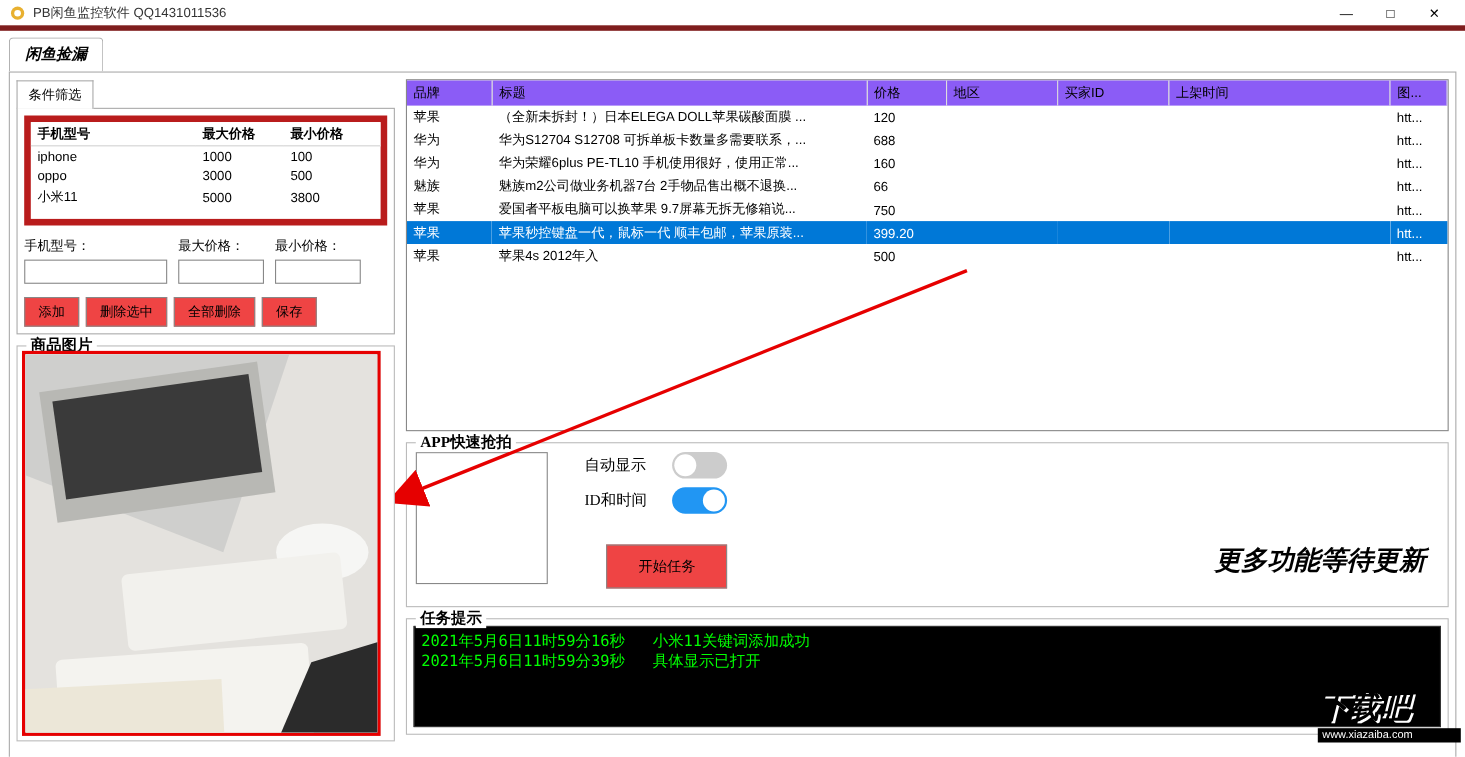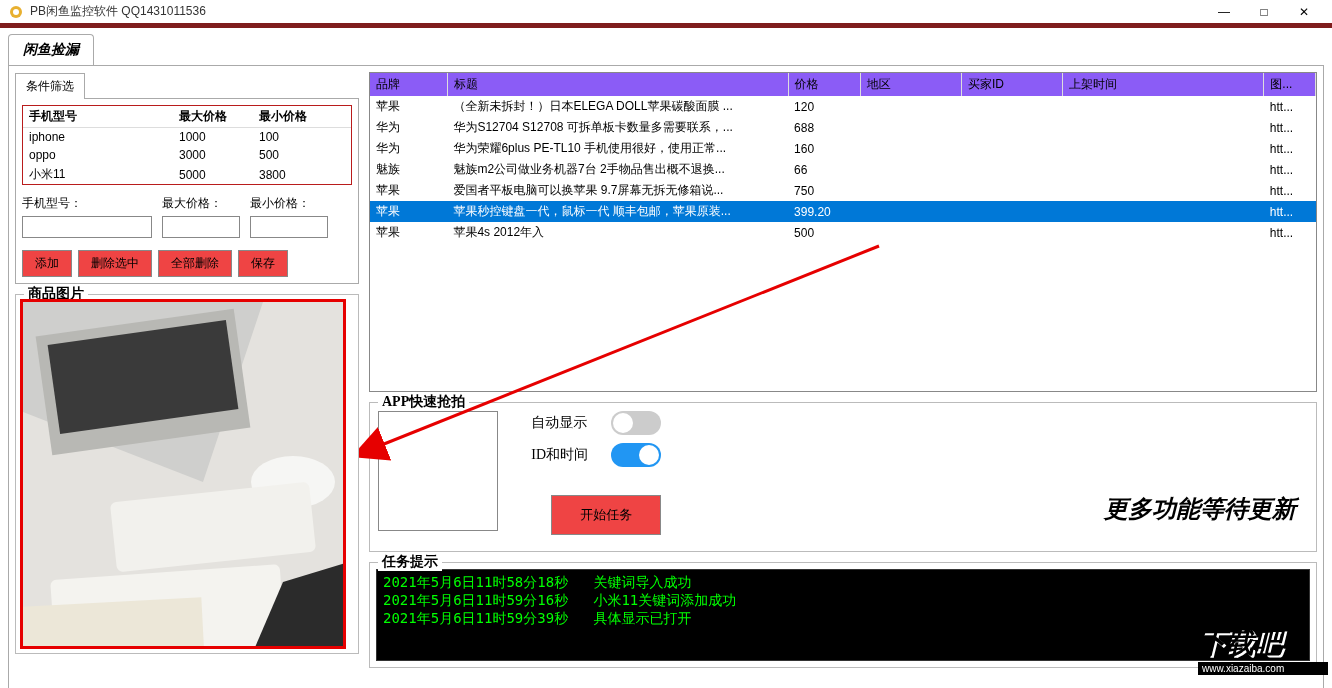--- a/index.html
+++ b/index.html
@@ -16,21 +16,21 @@
 
 .left-panel { position: absolute; left: 6px; top: 6px; width: 344px; }
 .right-panel { position: absolute; left: 360px; right: 6px; top: 6px; bottom: 6px; }
 
 .fieldset { border: 1px solid #bbb; padding: 8px; margin-bottom: 8px; position: relative; }
 .fieldset-legend { position: absolute; top: -10px; left: 8px; background: #fff; padding: 0 4px; font-size: 14px; font-weight: bold; font-family: KaiTi, SimSun, serif; }
 
 .sub-tab { display: inline-block; padding: 4px 10px; border: 1px solid #aaa; border-bottom: none; background: #fff; font-size: 12px; position: relative; top: 1px; z-index: 2; }
 .sub-tab-body { border: 1px solid #aaa; padding: 6px; }
 
-.filter-table-wrap { border: 1px solid #b91c1c; height: 80px; overflow: auto; background: #fff; }
+.filter-table-wrap { border: 6px solid #b91c1c; height: 100px; overflow: auto; background: #fff; }
 table.filter-table { width: 100%; border-collapse: collapse; font-size: 12px; }
 table.filter-table th { text-align: left; padding: 2px 6px; background: #fff; border-bottom: 1px solid #ddd; }
 table.filter-table td { padding: 2px 6px; }
 
 .input-row { display: flex; gap: 10px; margin-top: 10px; }
 .input-col { display: flex; flex-direction: column; }
 .input-col label { font-size: 12px; margin-bottom: 4px; }
 .input-col input { width: 78px; height: 22px; border: 1px solid #888; padding: 0 4px; font-size: 12px; }
 .input-col.wide input { width: 130px; }
 
@@ -290,21 +290,20 @@
         <div style="margin-top:28px; margin-left:20px;">
           <button class="btn big">开始任务</button>
         </div>
       </div>
       <div class="more-text">更多功能等待更新</div>
     </div>
 
     <div class="fieldset" style="margin-top:10px; padding:6px;">
       <div class="fieldset-legend">任务提示</div>
       <div class="task-log">
-        <div class="line">2021年5月6日11时58分18秒   关键词导入成功</div>
         <div class="line">2021年5月6日11时59分16秒   小米11关键词添加成功</div>
         <div class="line">2021年5月6日11时59分39秒   具体显示已打开</div>
       </div>
     </div>
 
   </div>
 
   <svg class="arrow-annotation" style="left:350px; top:170px; width:540px; height:230px;">
     <defs>
         <marker id="ah" markerWidth="12" markerHeight="12" refX="2" refY="6" orient="auto">

